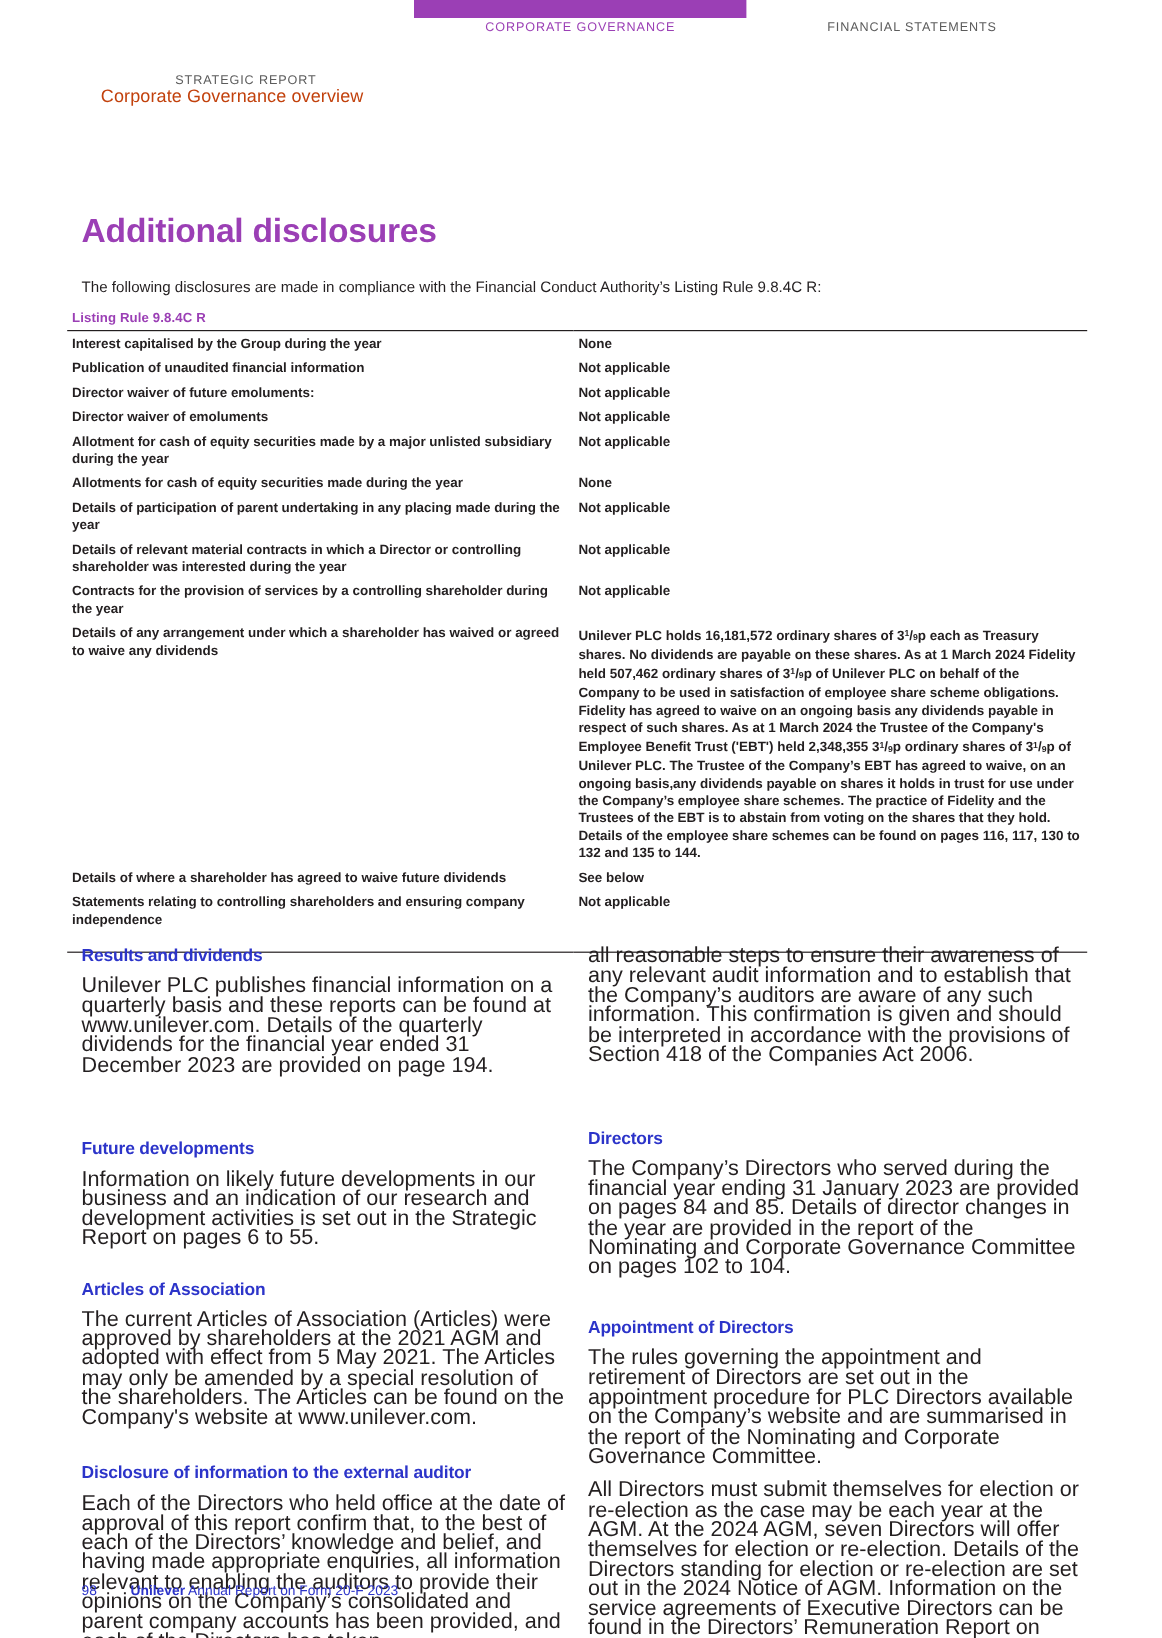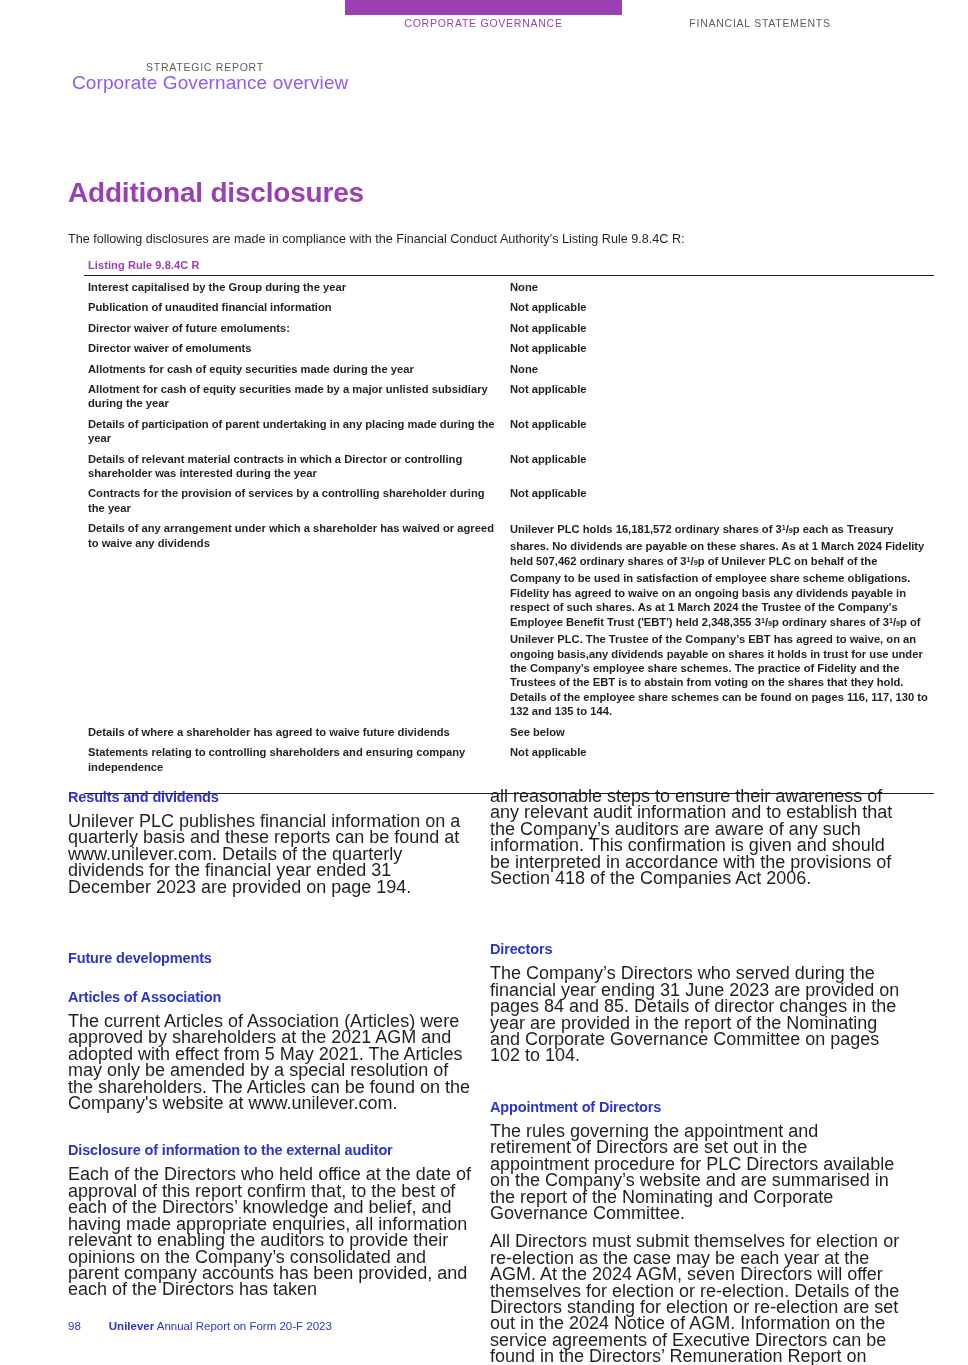--- a/index.html
+++ b/index.html
@@ -41,24 +41,24 @@
     white-space: nowrap;
   }
   .topnav-item.active { color: #9b3fb5; }
   .nav-1 { left: 115px;  width: 180px; margin-top: 44px; }
   .nav-2 { left: 345px;  width: 277px; }
   .nav-3 { left: 660px;  width: 200px; }
 
   
   .breadcrumb {
     position: absolute;
-    left: 72px;
+    left: 84px;
     top: 72px;
-    font-size: 19px;
-    color: #8b5cf6;
+    font-size: 15px;
+    color: #c2410c;
     letter-spacing: 0.1px;
   }
 
   
   .page-title {
     position: absolute;
     left: 68px;
     top: 177px;
     font-size: 28px;
     font-weight: bold;
@@ -73,21 +73,21 @@
     top: 231px;
     width: 830px;
     font-size: 12.6px;
     line-height: 17px;
     color: #231f20;
   }
 
   
   .lr-table {
     position: absolute;
-    left: 84px;
+    left: 56px;
     top: 259px;
     width: 830px;
   }
   .lr-head {
     font-size: 11px;
     font-weight: bold;
     color: #9b3fb5;
     padding: 0 0 4px 4px;
     letter-spacing: 0.1px;
   }
@@ -188,26 +188,26 @@
     </tr>
     <tr>
       <td class="c1">Director waiver of future emoluments:</td>
       <td class="c2">Not applicable</td>
     </tr>
     <tr>
       <td class="c1">Director waiver of emoluments</td>
       <td class="c2">Not applicable</td>
     </tr>
     <tr>
+      <td class="c1">Allotment for cash of equity securities made by a major unlisted subsidiary during the year</td>
+      <td class="c2">Not applicable</td>
+    </tr>
+    <tr>
       <td class="c1">Allotments for cash of equity securities made during the year</td>
       <td class="c2">None</td>
-    </tr>
-    <tr>
-      <td class="c1">Allotment for cash of equity securities made by a major unlisted subsidiary during the year</td>
-      <td class="c2">Not applicable</td>
     </tr>
     <tr>
       <td class="c1">Details of participation of parent undertaking in any placing made during the year</td>
       <td class="c2">Not applicable</td>
     </tr>
     <tr>
       <td class="c1">Details of relevant material contracts in which a Director or controlling shareholder was interested during the year</td>
       <td class="c2">Not applicable</td>
     </tr>
     <tr>
@@ -237,20 +237,21 @@
   <div class="col col-left">
     <section>
       <h3 class="sec">Results and dividends</h3>
       <p class="body">Unilever PLC publishes financial information on a quarterly basis and these reports can be found at www.unilever.com. Details of the quarterly dividends for the financial year ended 31 December 2023 are provided on page 194.</p>
     </section>
 
     <div class="sp-42"></div>
 
     <section>
       <h3 class="sec">Future developments</h3>
+      <p class="body">Information on likely future developments in our business and an indication of our research and development activities is set out in the Strategic Report on pages 6 to 55.</p>
     </section>
 
     <div class="sp-14"></div>
 
     <section>
       <h3 class="sec">Articles of Association</h3>
       <p class="body">The current Articles of Association (Articles) were approved by shareholders at the 2021 AGM and adopted with effect from 5 May 2021. The Articles may only be amended by a special resolution of the shareholders. The Articles can be found on the Company's website at www.unilever.com.</p>
     </section>
 
     <div class="sp-18"></div>
@@ -263,21 +264,21 @@
 
   <div class="col col-right">
     <section>
       <p class="body">all reasonable steps to ensure their awareness of any relevant audit information and to establish that the Company’s auditors are aware of any such information. This confirmation is given and should be interpreted in accordance with the provisions of Section 418 of the Companies Act 2006.</p>
     </section>
 
     <div class="sp-42"></div>
 
     <section>
       <h3 class="sec">Directors</h3>
-      <p class="body">The Company’s Directors who served during the financial year ending 31 June 2023 are provided on pages 84 and 85. Details of director changes in the year are provided in the report of the Nominating and Corporate Governance Committee on pages 102 to 104.</p>
+      <p class="body">The Company’s Directors who served during the financial year ending 31 January 2023 are provided on pages 84 and 85. Details of director changes in the year are provided in the report of the Nominating and Corporate Governance Committee on pages 102 to 104.</p>
     </section>
 
     <div class="sp-22"></div>
 
     <section>
       <h3 class="sec">Appointment of Directors</h3>
       <p class="body">The rules governing the appointment and retirement of Directors are set out in the appointment procedure for PLC Directors available on the Company’s website and are summarised in the report of the Nominating and Corporate Governance Committee.</p>
       <p class="body">All Directors must submit themselves for election or re-election as the case may be each year at the AGM. At the 2024 AGM, seven Directors will offer themselves for election or re-election. Details of the Directors standing for election or re-election are set out in the 2024 Notice of AGM. Information on the service agreements of Executive Directors can be found in the Directors’ Remuneration Report on pages 116 to 118 and 129 to 153. The letters of appointment of the Non-Executive Directors are available for inspection at the Company’s registered office.</p>
     </section>
   </div>

